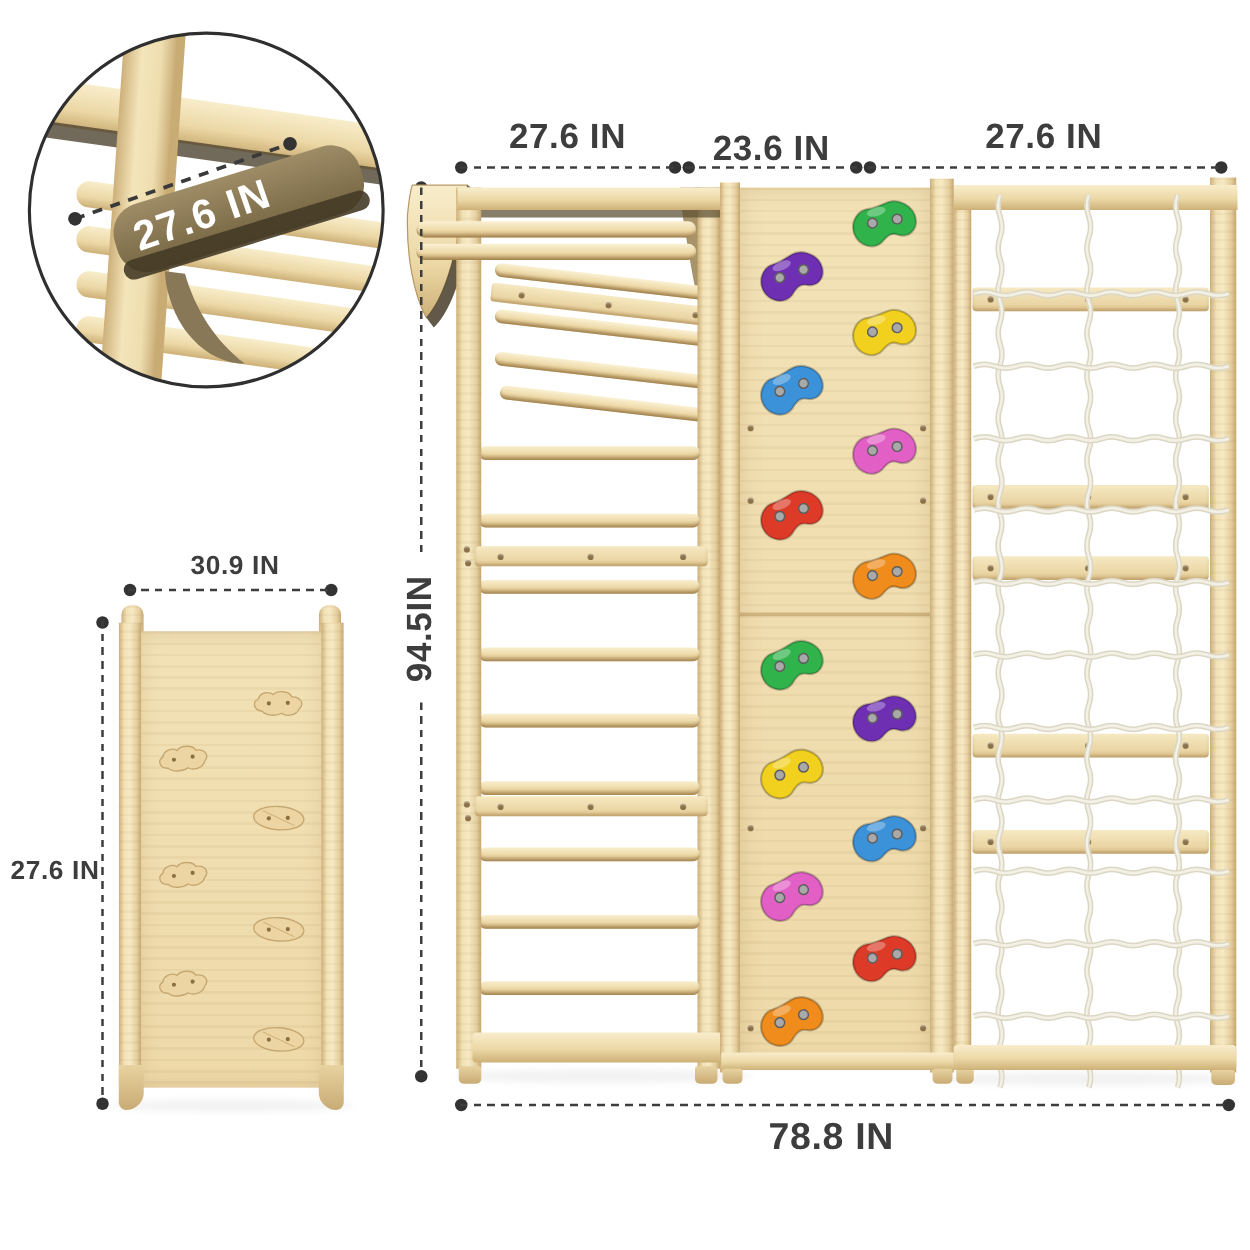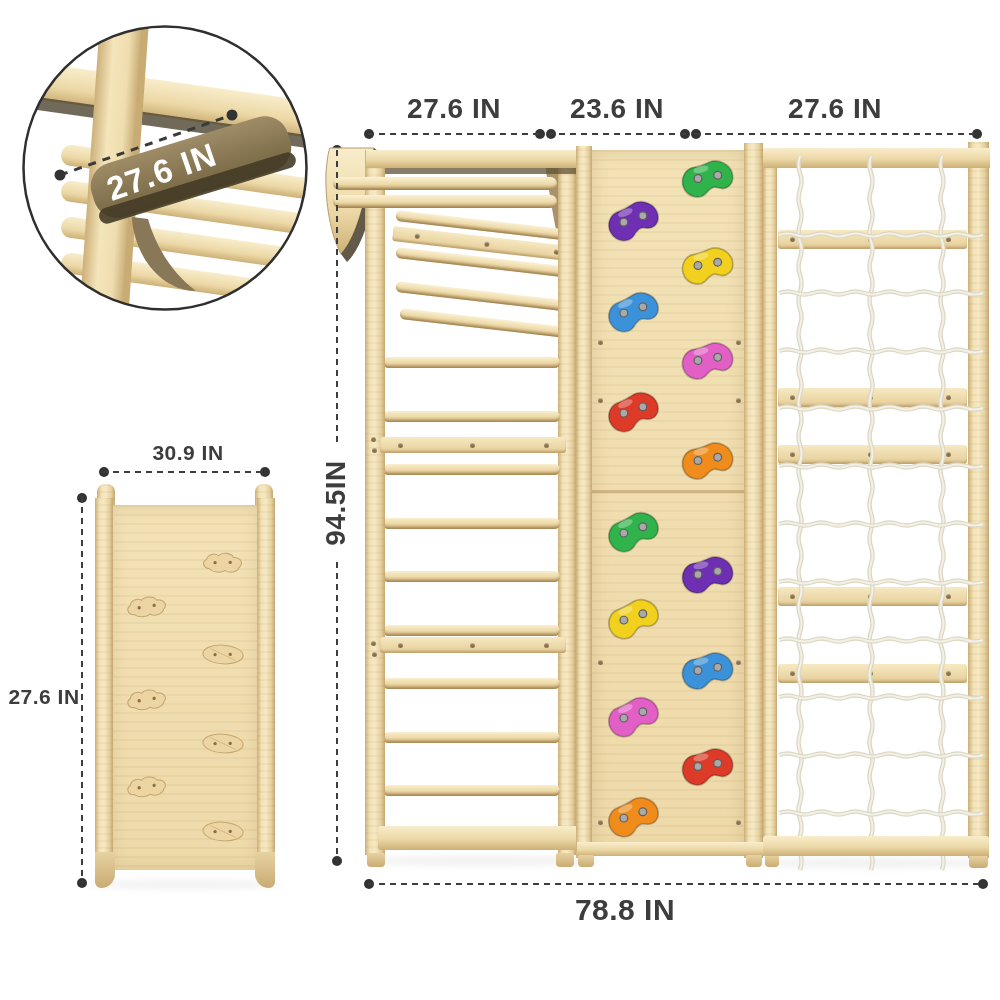--- a/index.html
+++ b/index.html
@@ -27,21 +27,21 @@
   .foot{background:linear-gradient(180deg,#e7d2a0,#c9ab74);border-radius:2px 2px 4px 4px;}
   .shadow{background:rgba(0,0,0,.055);filter:blur(3px);border-radius:50%;}
   
   .dline-h{height:2px;background:repeating-linear-gradient(90deg,#3d3d3d 0 6px,transparent 6px 11px);}
   .dline-v{width:2px;background:repeating-linear-gradient(180deg,#3d3d3d 0 6px,transparent 6px 11px);}
   .dot{width:10px;height:10px;border-radius:50%;background:#333;transform:translate(-50%,-50%);}
   .dim-label{transform:translate(-50%,-50%);font-weight:700;color:#3d3d3d;
              letter-spacing:.5px;white-space:nowrap;}
   .dim-label-rot{transform:translate(-50%,-50%) rotate(-90deg);font-weight:700;color:#3d3d3d;
              letter-spacing:.5px;white-space:nowrap;}
-  .f28{font-size:28px;} .f30{font-size:30px;} .f21{font-size:21px;}
+  .f28{font-size:28px;} .f30{font-size:30px;margin-left:40px;} .f21{font-size:21px;}
 </style>
 </head>
 <body>
 
 <div id="canvas">
 
   <svg id="inset" class="abs" style="left:20px;top:23px;width:290px;height:290px;z-index:20" viewBox="0 0 290 290">
     <defs>
       <linearGradient id="wg1" x1="0" y1="0" x2="1" y2="0">
         <stop offset="0" stop-color="#cdb07a"></stop>
@@ -293,21 +293,21 @@
 
   <div class="abs wood-v" style="left:763px;top:150px;width:14px;height:706px;z-index:5"></div>
   <div class="abs wood-v" style="left:968px;top:142px;width:21px;height:716px;z-index:5"></div>
   <div class="abs wood-h" style="left:763px;top:148px;width:227px;height:20px;z-index:5"></div>
   <div id="net-slats" class="abs" style="left:0;top:0;width:0;height:0;z-index:4"></div>
   <div class="abs wood-h" style="left:763px;top:836px;width:226px;height:20px;border-radius:3px;z-index:7"></div>
   <div class="abs foot" style="left:765px;top:855px;width:14px;height:12px;z-index:5"></div>
   <div class="abs foot" style="left:969px;top:856px;width:19px;height:12px;z-index:5"></div>
 
   <div class="abs dim-label f28" style="left:454px;top:109px">27.6 IN</div>
-  <div class="abs dim-label f28" style="left:617px;top:109px">23.6 IN</div>
+  <div class="abs dim-label f28" style="left:617px;top:119px">23.6 IN</div>
   <div class="abs dim-label f28" style="left:835px;top:109px">27.6 IN</div>
   <div class="abs dline-h" style="left:368px;top:133px;width:172px;z-index:30"></div>
   <div class="abs dline-h" style="left:548px;top:133px;width:138px;z-index:30"></div>
   <div class="abs dline-h" style="left:694px;top:133px;width:284px;z-index:30"></div>
   <span class="abs dot" style="left:369px;top:134px"></span>
   <span class="abs dot" style="left:540px;top:134px"></span>
   <span class="abs dot" style="left:551px;top:134px"></span>
   <span class="abs dot" style="left:685px;top:134px"></span>
   <span class="abs dot" style="left:696px;top:134px"></span>
   <span class="abs dot" style="left:977px;top:134px"></span>

